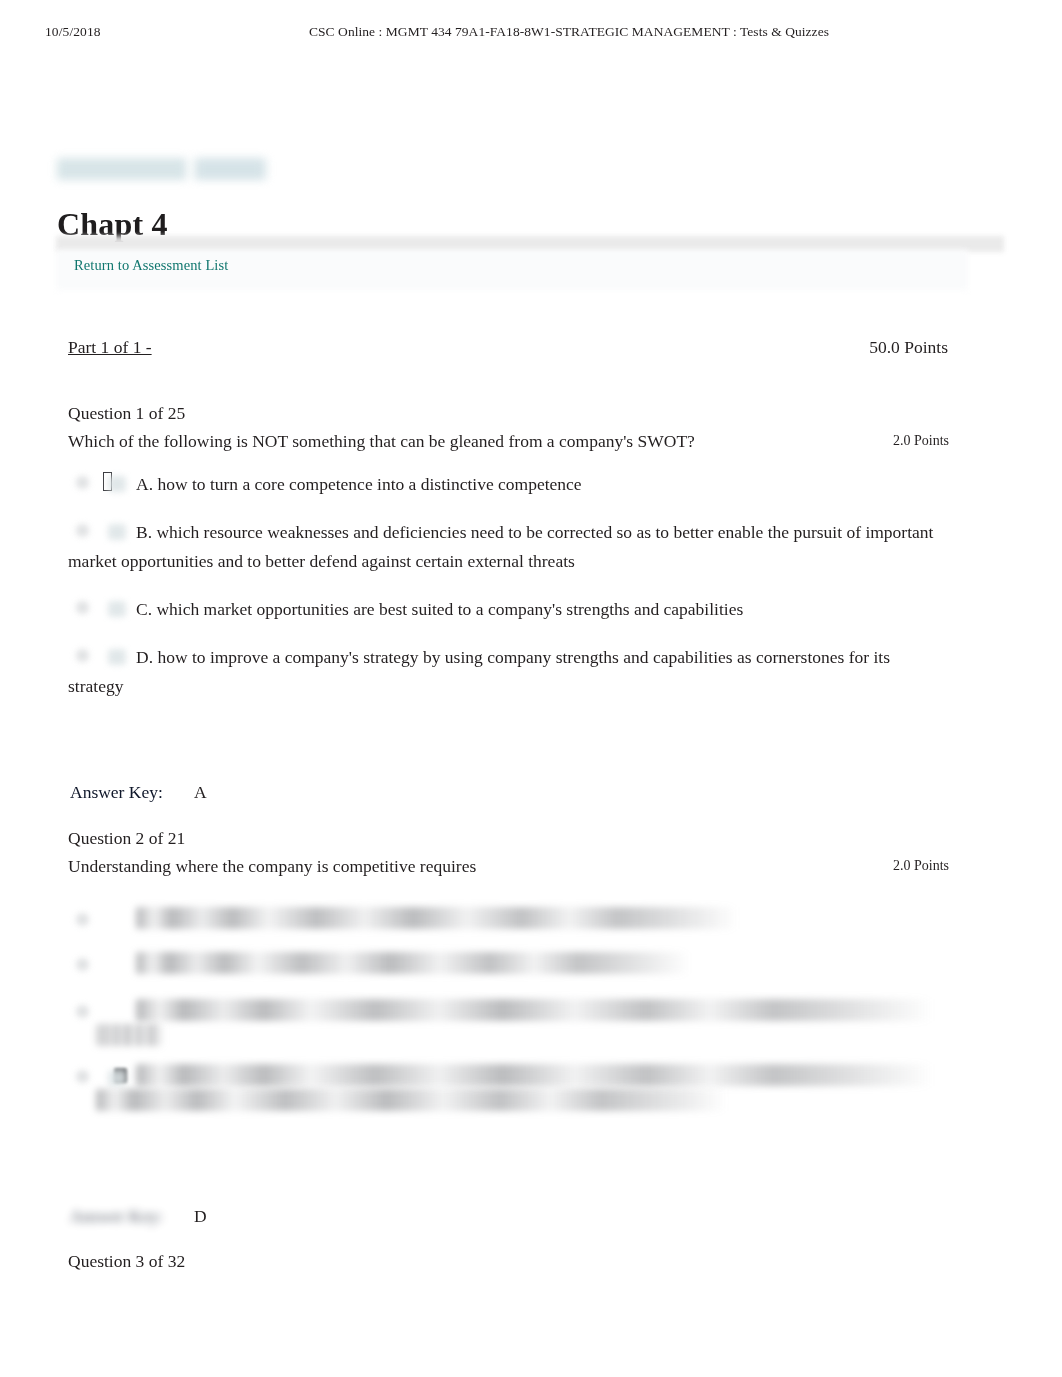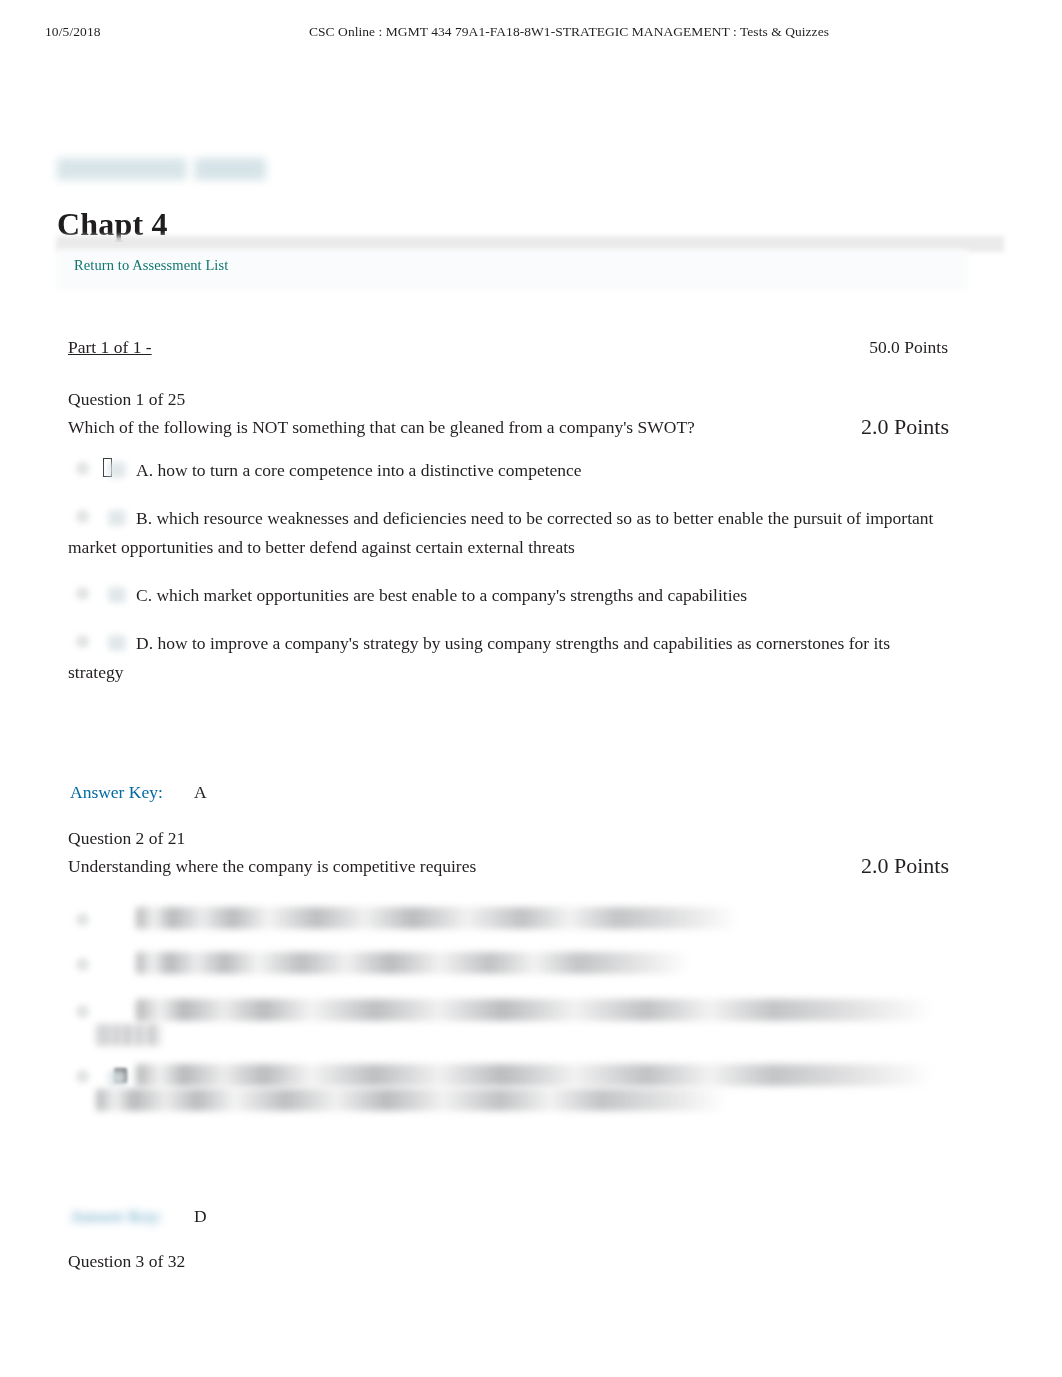--- a/index.html
+++ b/index.html
@@ -151,21 +151,21 @@
     left: 0;
     top: 0;
     font-size: 17.5px;
     line-height: 26px;
     white-space: nowrap;
   }
   .q-points {
     position: absolute;
     right: 0;
     top: 0;
-    font-size: 22px;
+    font-size: 14px;
     line-height: 26px;
     white-space: nowrap;
   }
 
   
   .options {
     position: relative;
     margin-top: 14px;
   }
   .option {
@@ -254,21 +254,21 @@
   .answer-key {
     position: absolute;
     left: 70px;
     height: 26px;
   }
   .ak-label {
     position: absolute;
     left: 0;
     top: 0;
     font-size: 17.5px;
-    color: #0369a1;
+    color: #0f172a;
     white-space: nowrap;
   }
   .ak-label.blurred {
     filter: blur(4.2px);
     opacity: 0.72;
   }
   .ak-value {
     position: absolute;
     top: 0;
     font-size: 17.5px;
@@ -290,21 +290,21 @@
 
 <div class="toolbar-band"></div>
 <div class="toolbar-band-soft"></div>
 <a class="return-link" href="#">Return to Assessment List</a>
 
 <div class="part-row">
   <span class="part-label">Part 1 of 1 -</span>
   <span class="part-points">50.0 Points</span>
 </div>
 
-<div class="question" style="top:386px;">
+<div class="question" style="top:400px;">
 
   <div class="q-number">Question 1 of 25</div>
 
   <div class="q-head">
     <span class="q-text">Which of the following is NOT something that can be gleaned from a company's SWOT?</span>
     <span class="q-points">2.0 Points</span>
   </div>
 
   <div class="options">
 
@@ -331,21 +331,21 @@
       </div>
     </div>
 
     <div class="option">
       <span class="option-markers">
         <span class="marker-dot left"></span>
         <span class="marker-dot right"></span>
       </span>
       <div class="option-body">
         <span class="option-letter">C.</span>
-        <span>which market opportunities are best enable to a company's strengths and capabilities</span>
+        <span>which market opportunities are best suited to a company's strengths and capabilities</span>
       </div>
     </div>
 
     <div class="option">
       <span class="option-markers">
         <span class="marker-dot left"></span>
         <span class="marker-dot right"></span>
       </span>
       <div class="option-body">
         <span class="option-letter">D.</span>

